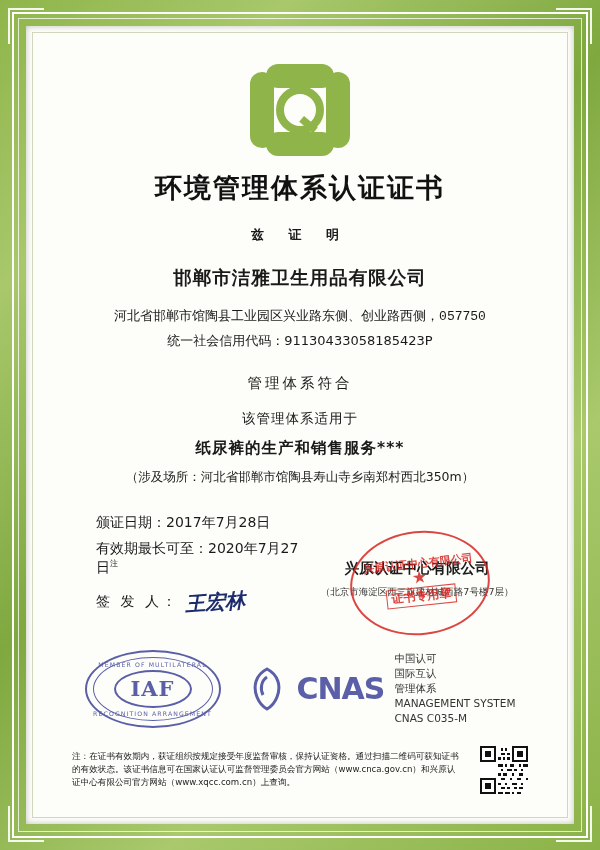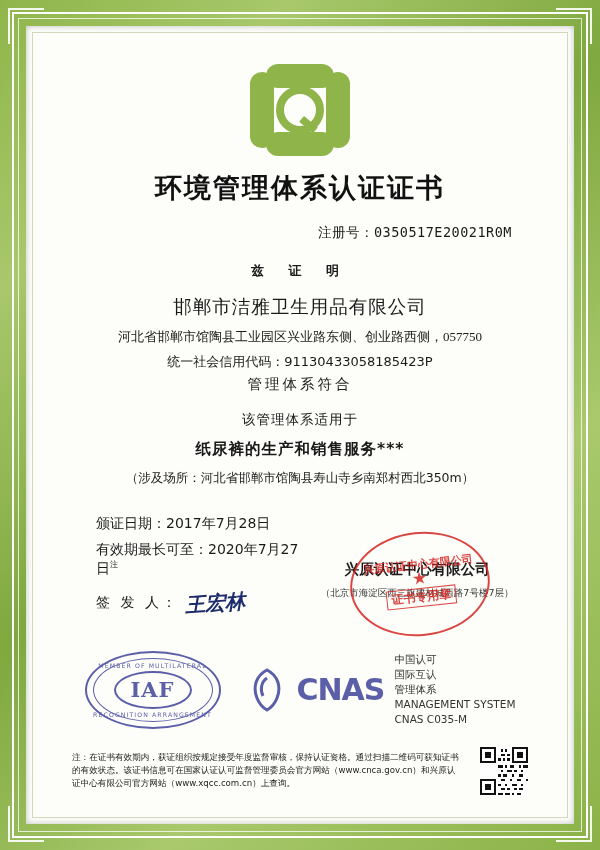--- a/index.html
+++ b/index.html
@@ -99,39 +99,39 @@
 
   .hereby {
     margin-top: 20px;
     font-size: 13px;
     letter-spacing: 10px;
     font-family: "DejaVu Sans", sans-serif;
     font-weight: bold;
   }
 
   .company {
-    margin-top: 14px;
+    margin-top: 21px;
     font-size: 18.5px;
-    font-weight: normal;
+    font-weight: bold;
     font-family: "DejaVu Sans", sans-serif;
     letter-spacing: 1px;
   }
   .address {
-    margin-top: 9px;
+    margin-top: 17px;
     font-size: 13px;
-    font-family: Liberation Serif, serif;
+    font-family: Liberation Mono, monospace;
   }
   .credit-code {
     margin-top: 7px;
     font-size: 13px;
     font-family: "DejaVu Sans", sans-serif;
   }
 
   .conform {
-    margin-top: 4px;
+    margin-top: 24px;
     font-size: 14.5px;
     font-family: Liberation Mono, monospace;
     letter-spacing: 3px;
   }
   .standard {
     margin-top: 9px;
     font-size: 15.5px;
     font-weight: bold;
     font-family: "DejaVu Sans Mono", monospace;
     letter-spacing: 0.5px;
@@ -365,23 +365,20 @@
             <path d="M2 22 v52 a12 12 0 0 0 24 0 v-52 a12 12 0 0 0 -24 0 z"></path>
             <path d="M78 22 v52 a12 12 0 0 0 24 0 v-52 a12 12 0 0 0 -24 0 z"></path>
           </g>
           <circle cx="52" cy="48" r="20" fill="none" stroke="#8fb54a" stroke-width="8"></circle>
           <rect x="56" y="54" width="18" height="7.5" fill="#8fb54a" transform="rotate(40 56 54)"></rect>
         </svg>
       </div>
 
       <div class="cert-title">环境管理体系认证证书</div>
 
-      <div class="reg-no">
-        <span class="lbl">注册号：</span><span>0350517E20021R0M</span>
-      </div>
 
       <div class="hereby">兹  证  明</div>
 
       <div class="company">邯郸市洁雅卫生用品有限公司</div>
       <div class="address">河北省邯郸市馆陶县工业园区兴业路东侧、创业路西侧，057750</div>
       <div class="credit-code">统一社会信用代码：91130433058185423P</div>
 
       <div class="conform">管理体系符合</div>
 
       <div class="scope-lead">该管理体系适用于</div>

